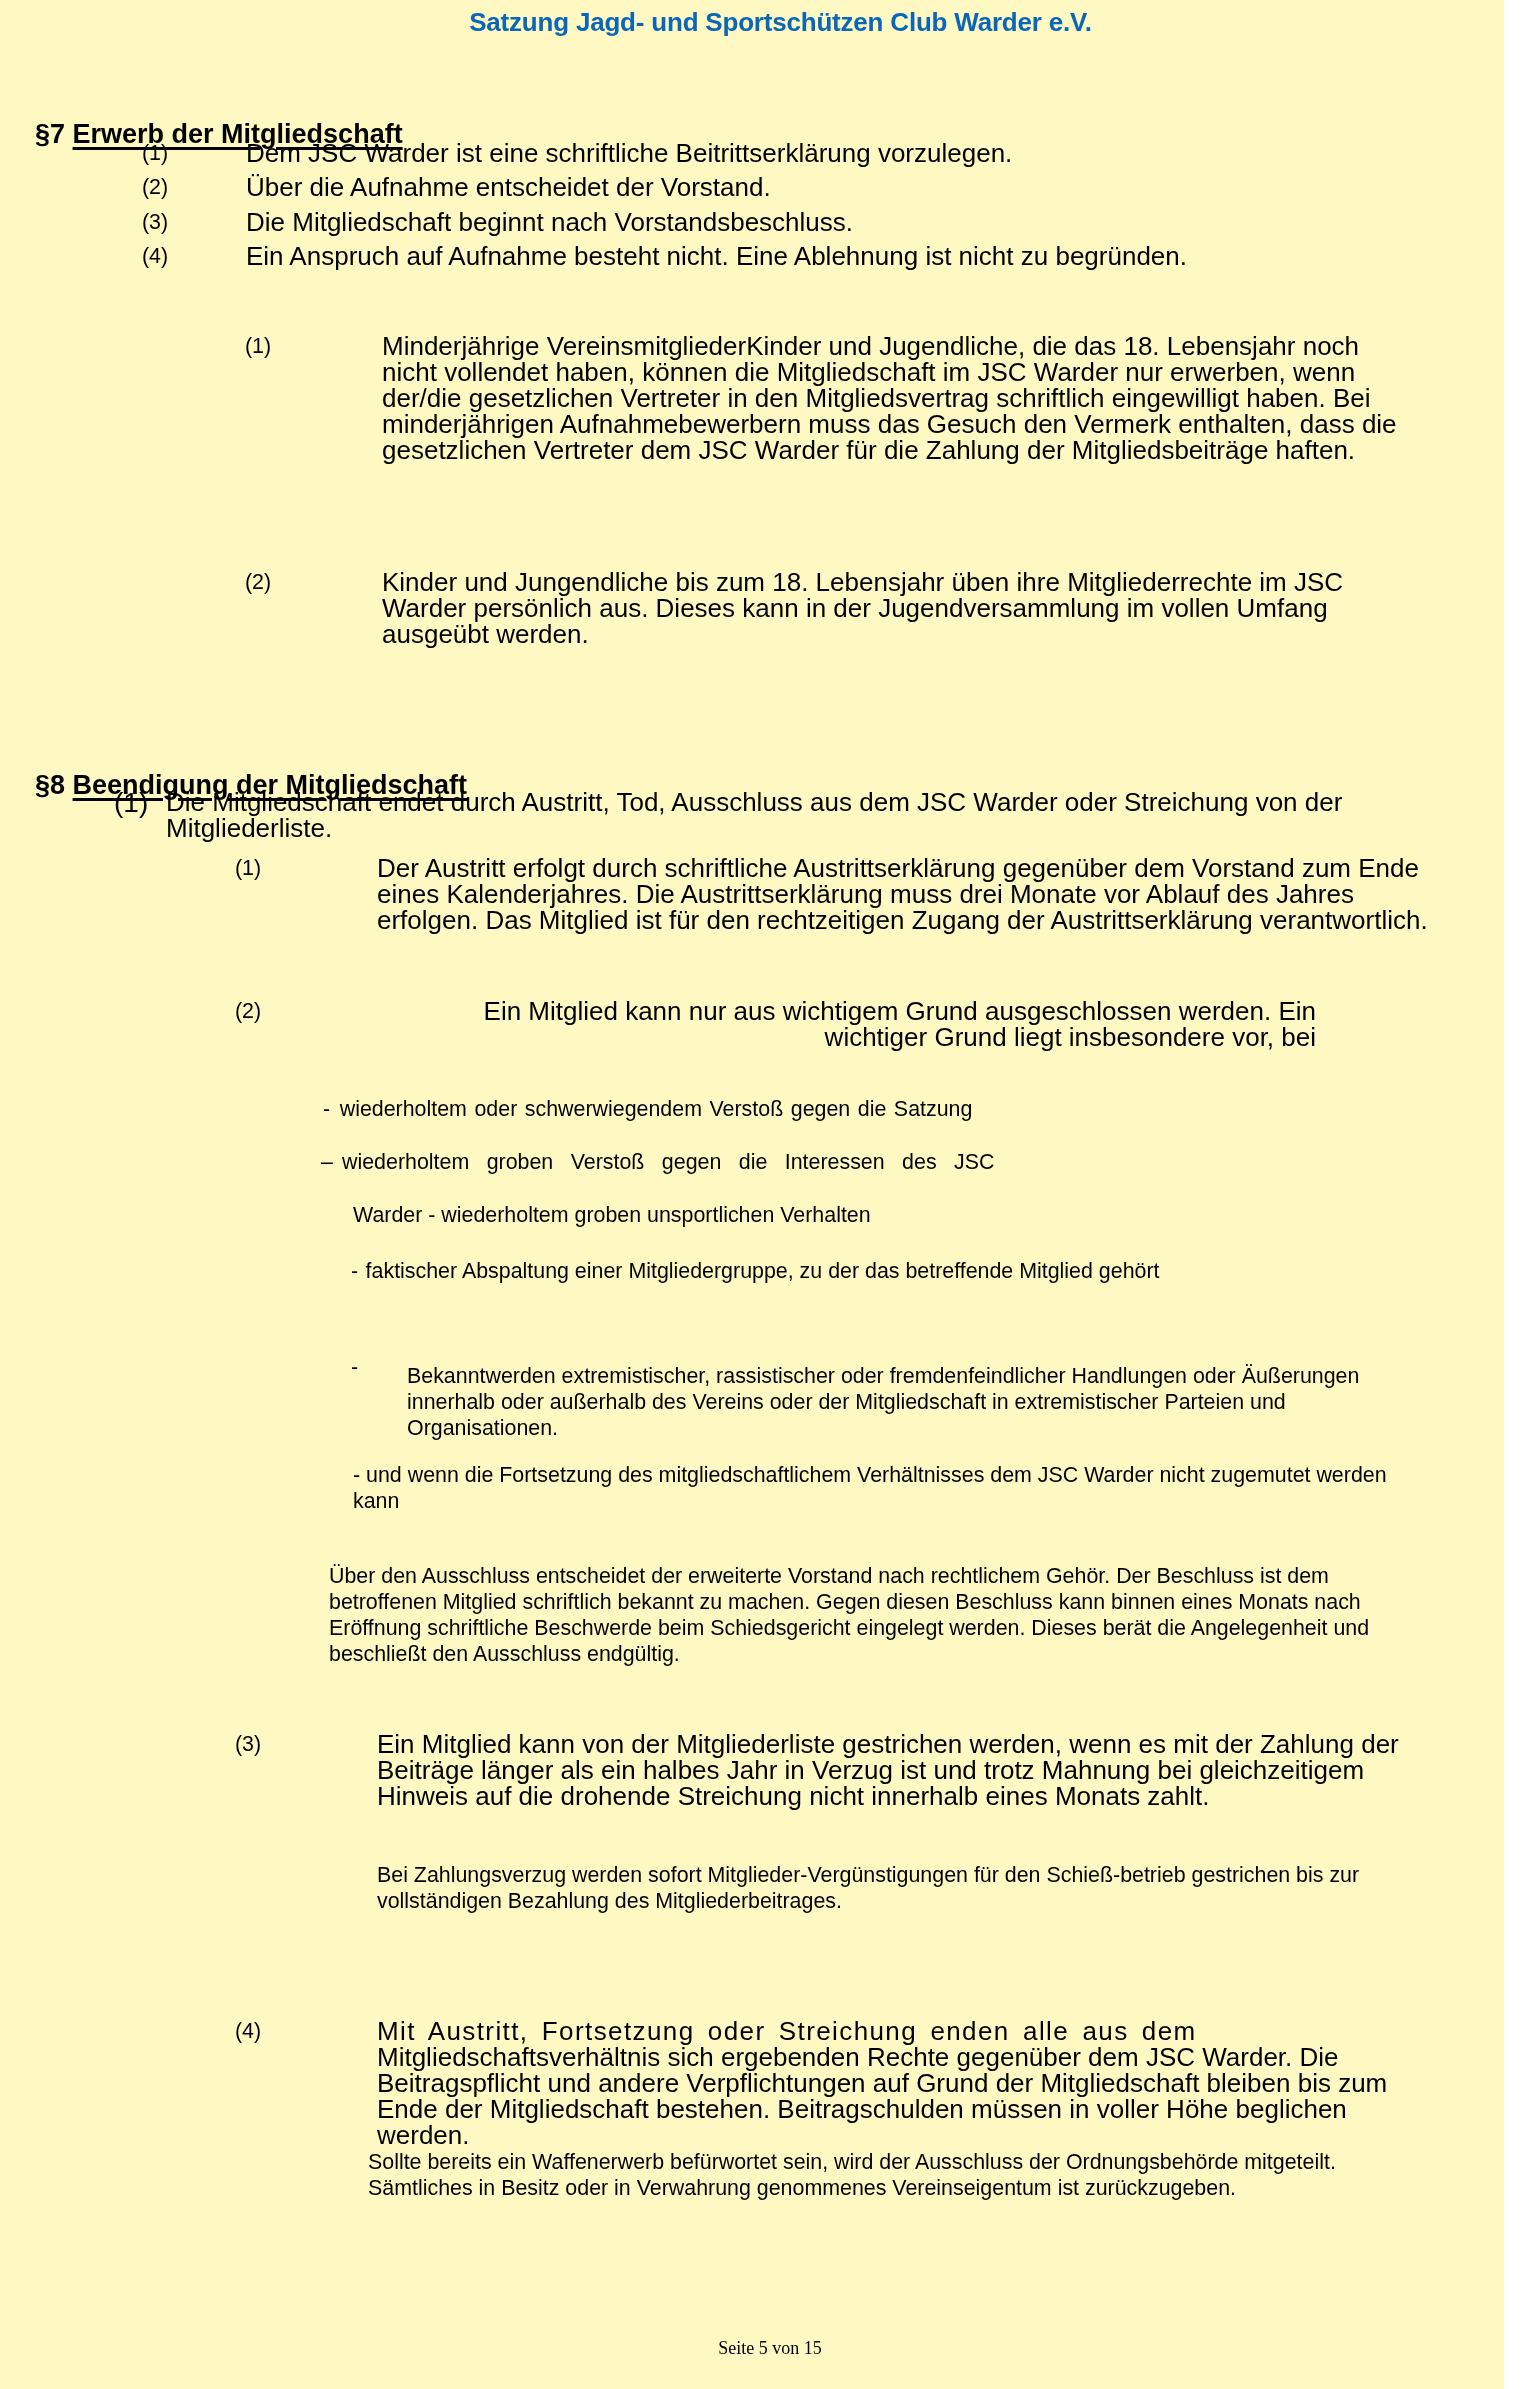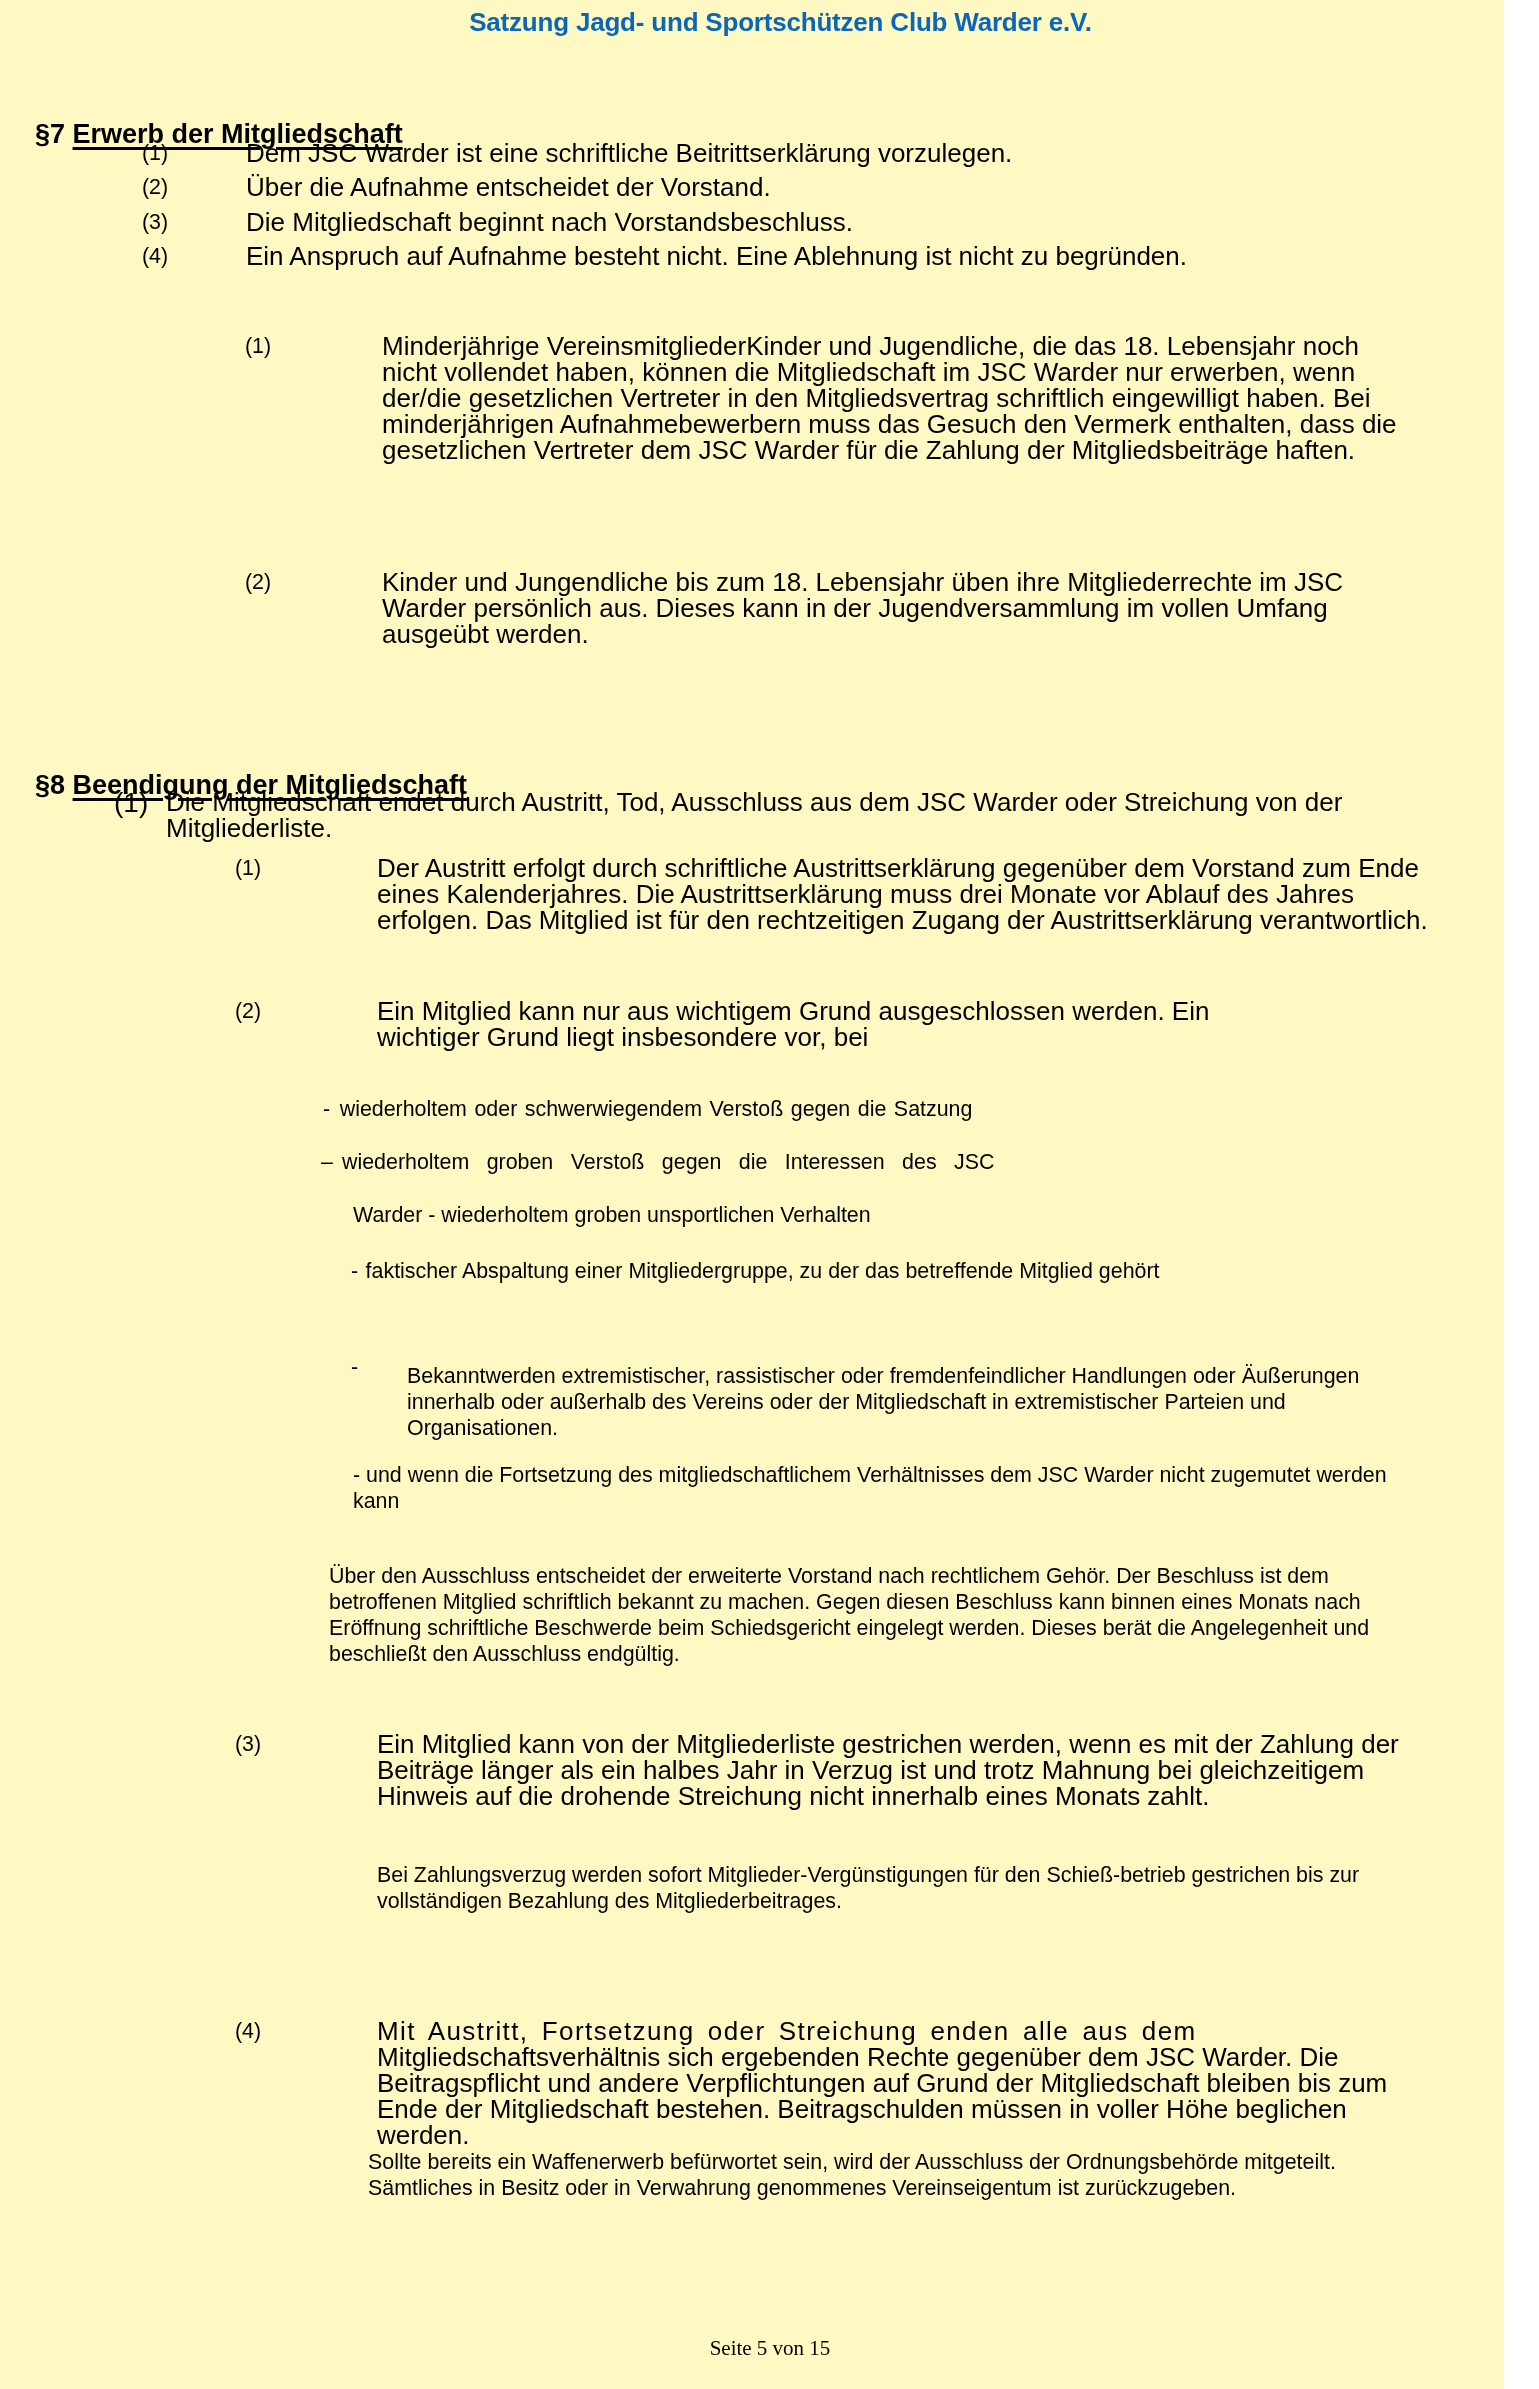--- a/index.html
+++ b/index.html
@@ -96,21 +96,21 @@
     white-space: nowrap;
   }
   .dash-row .dtext { }
 
   
   .footer {
     position: absolute;
     left: 0;
     width: 1540px;
     text-align: center;
-    font-size: 21px;
+    font-size: 18px;
     line-height: 19px;
     font-family: "Liberation Serif", serif;
   }
 </style>
 </head>
 <body>
 
 <div class="page">
 
   <div class="doc-header">
@@ -155,21 +155,21 @@
     <span class="marker big-marker" style="width:52px;">(1)</span>
     <span class="body" style="width:1278px;">Die Mitgliedschaft endet durch Austritt, Tod, Ausschluss aus dem JSC Warder oder Streichung von der Mitgliederliste.</span>
   </div>
 
   <div class="row" style="top:855px; left:235px; width:1226px;">
     <span class="marker" style="width:142px;">(1)</span>
     <span class="body" style="width:1059px;">Der Austritt erfolgt durch schriftliche Austrittserklärung gegenüber dem Vorstand zum Ende eines Kalenderjahres. Die Austrittserklärung muss drei Monate vor Ablauf des Jahres erfolgen. Das Mitglied ist für den rechtzeitigen Zugang der Austrittserklärung verantwortlich.</span>
   </div>
   <div class="row" style="top:998px; left:235px; width:1226px;">
     <span class="marker" style="width:142px;">(2)</span>
-    <span class="body" style="width:939px;">Ein Mitglied kann nur aus wichtigem Grund ausgeschlossen werden. Ein wichtiger Grund liegt insbesondere vor, bei</span>
+    <span class="body" style="width:939px;text-align:right;">Ein Mitglied kann nur aus wichtigem Grund ausgeschlossen werden. Ein wichtiger Grund liegt insbesondere vor, bei</span>
   </div>
 
   <div class="dash-row justify" style="top:1096px; left:323px; width:887px;">
     <span class="dash" style="width:16.7px;">-</span>
     <span class="dtext" style="width:855px; word-spacing:1.6px;">wiederholtem oder schwerwiegendem Verstoß gegen die Satzung</span>
   </div>
 
   <div class="dash-row" style="top:1149px; left:321px; width:1012px;">
     <span class="dash" style="width:21px;">–</span>
     <span class="dtext" style="width:772px; word-spacing:11.5px;">wiederholtem groben Verstoß gegen die Interessen des JSC</span>

